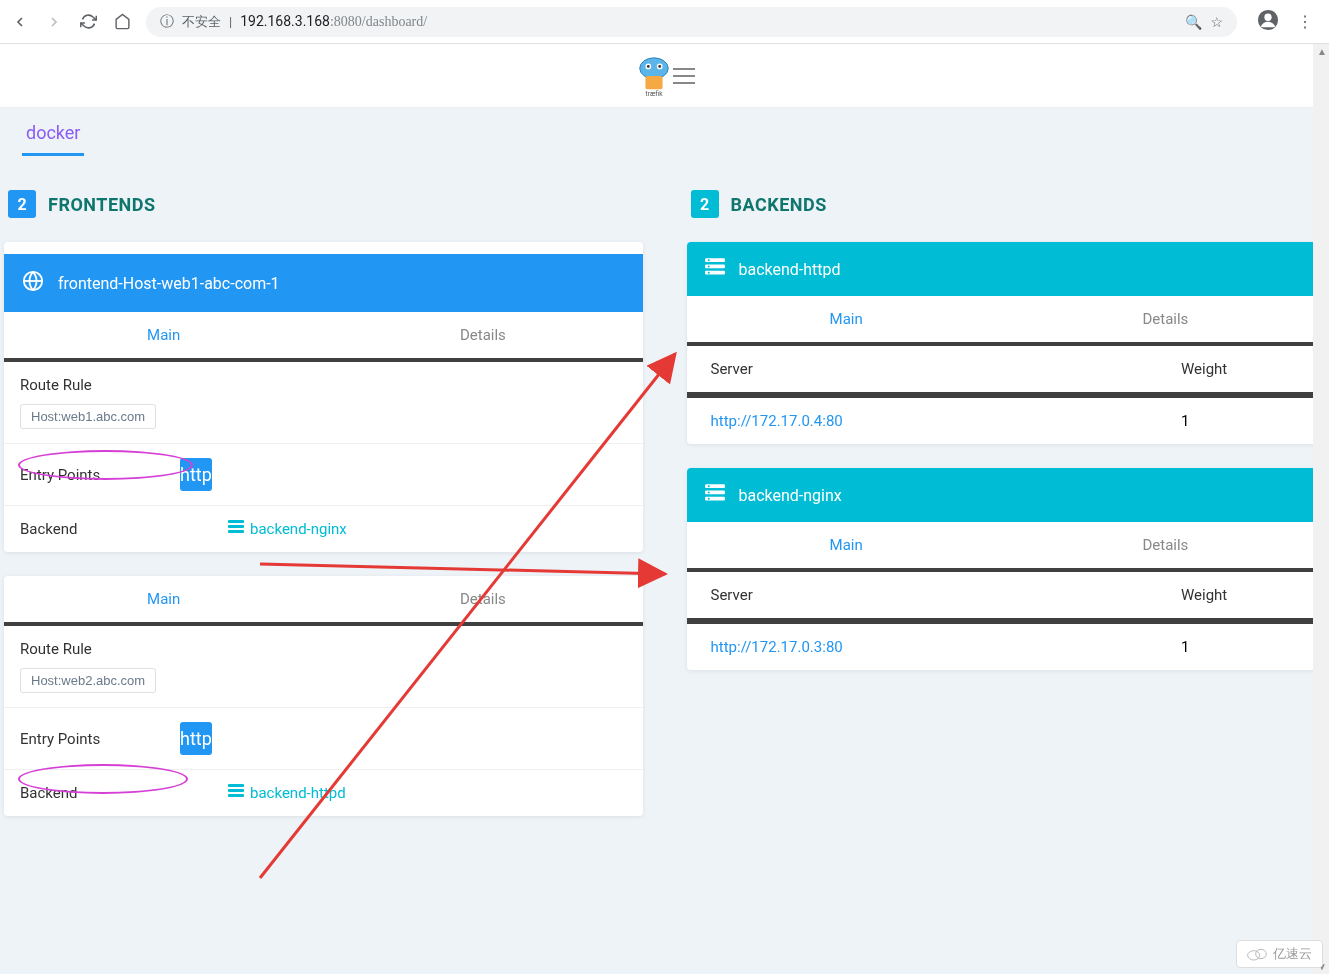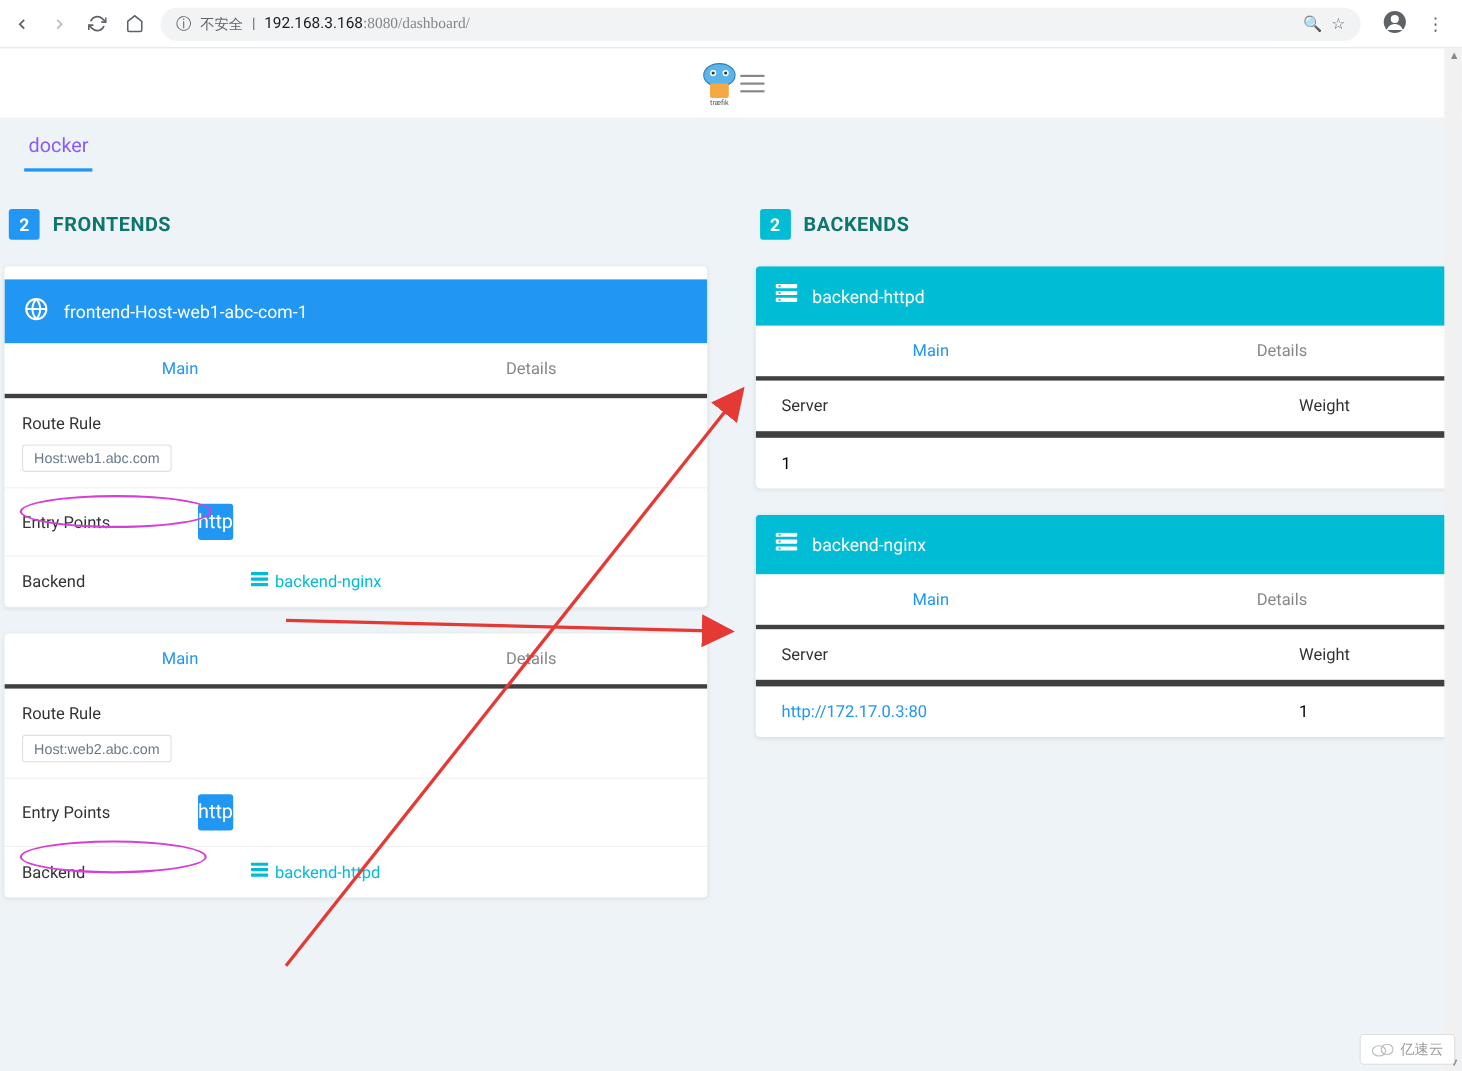--- a/index.html
+++ b/index.html
@@ -229,20 +229,21 @@
         </div>
         <div class="card-tabs">
           <div class="card-tab active">Main</div>
           <div class="card-tab">Details</div>
         </div>
         <div class="tbl-head">
           <div class="tbl-col1">Server</div>
           <div class="tbl-col2">Weight</div>
         </div>
         <div class="tbl-row">
+          <div class="tbl-col1 link">http://172.17.0.4:80</div>
           <div class="tbl-col2">1</div>
         </div>
       </div>
 
       <div class="card">
         <div class="card-head be">
           <span><svg width="20" height="18" viewBox="0 0 16 14" fill="#fff">
                 <rect y="0" width="16" height="3" rx="1"></rect>
                 <rect y="5" width="16" height="3" rx="1"></rect>
                 <rect y="10" width="16" height="3" rx="1"></rect>

